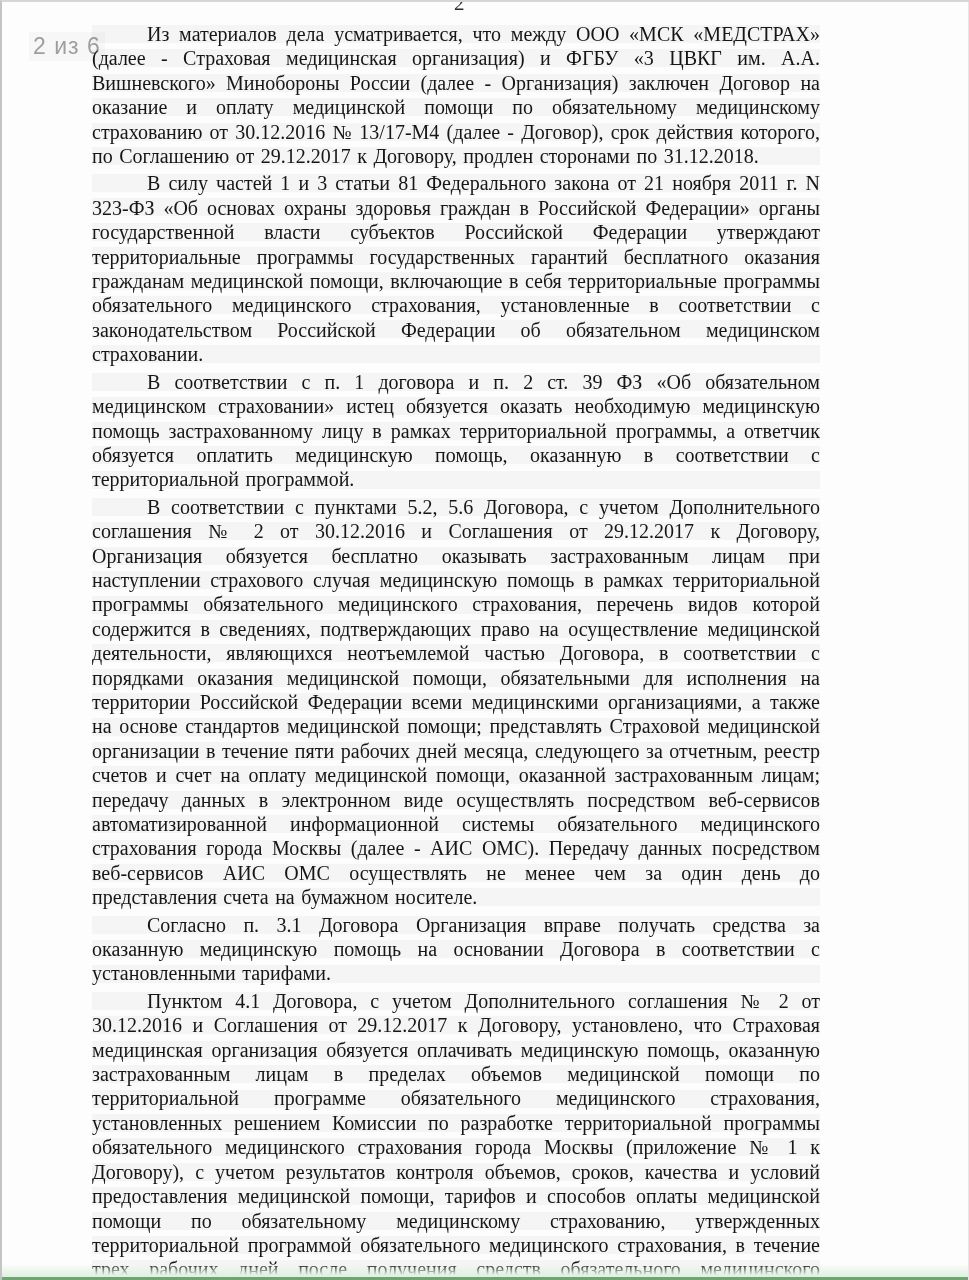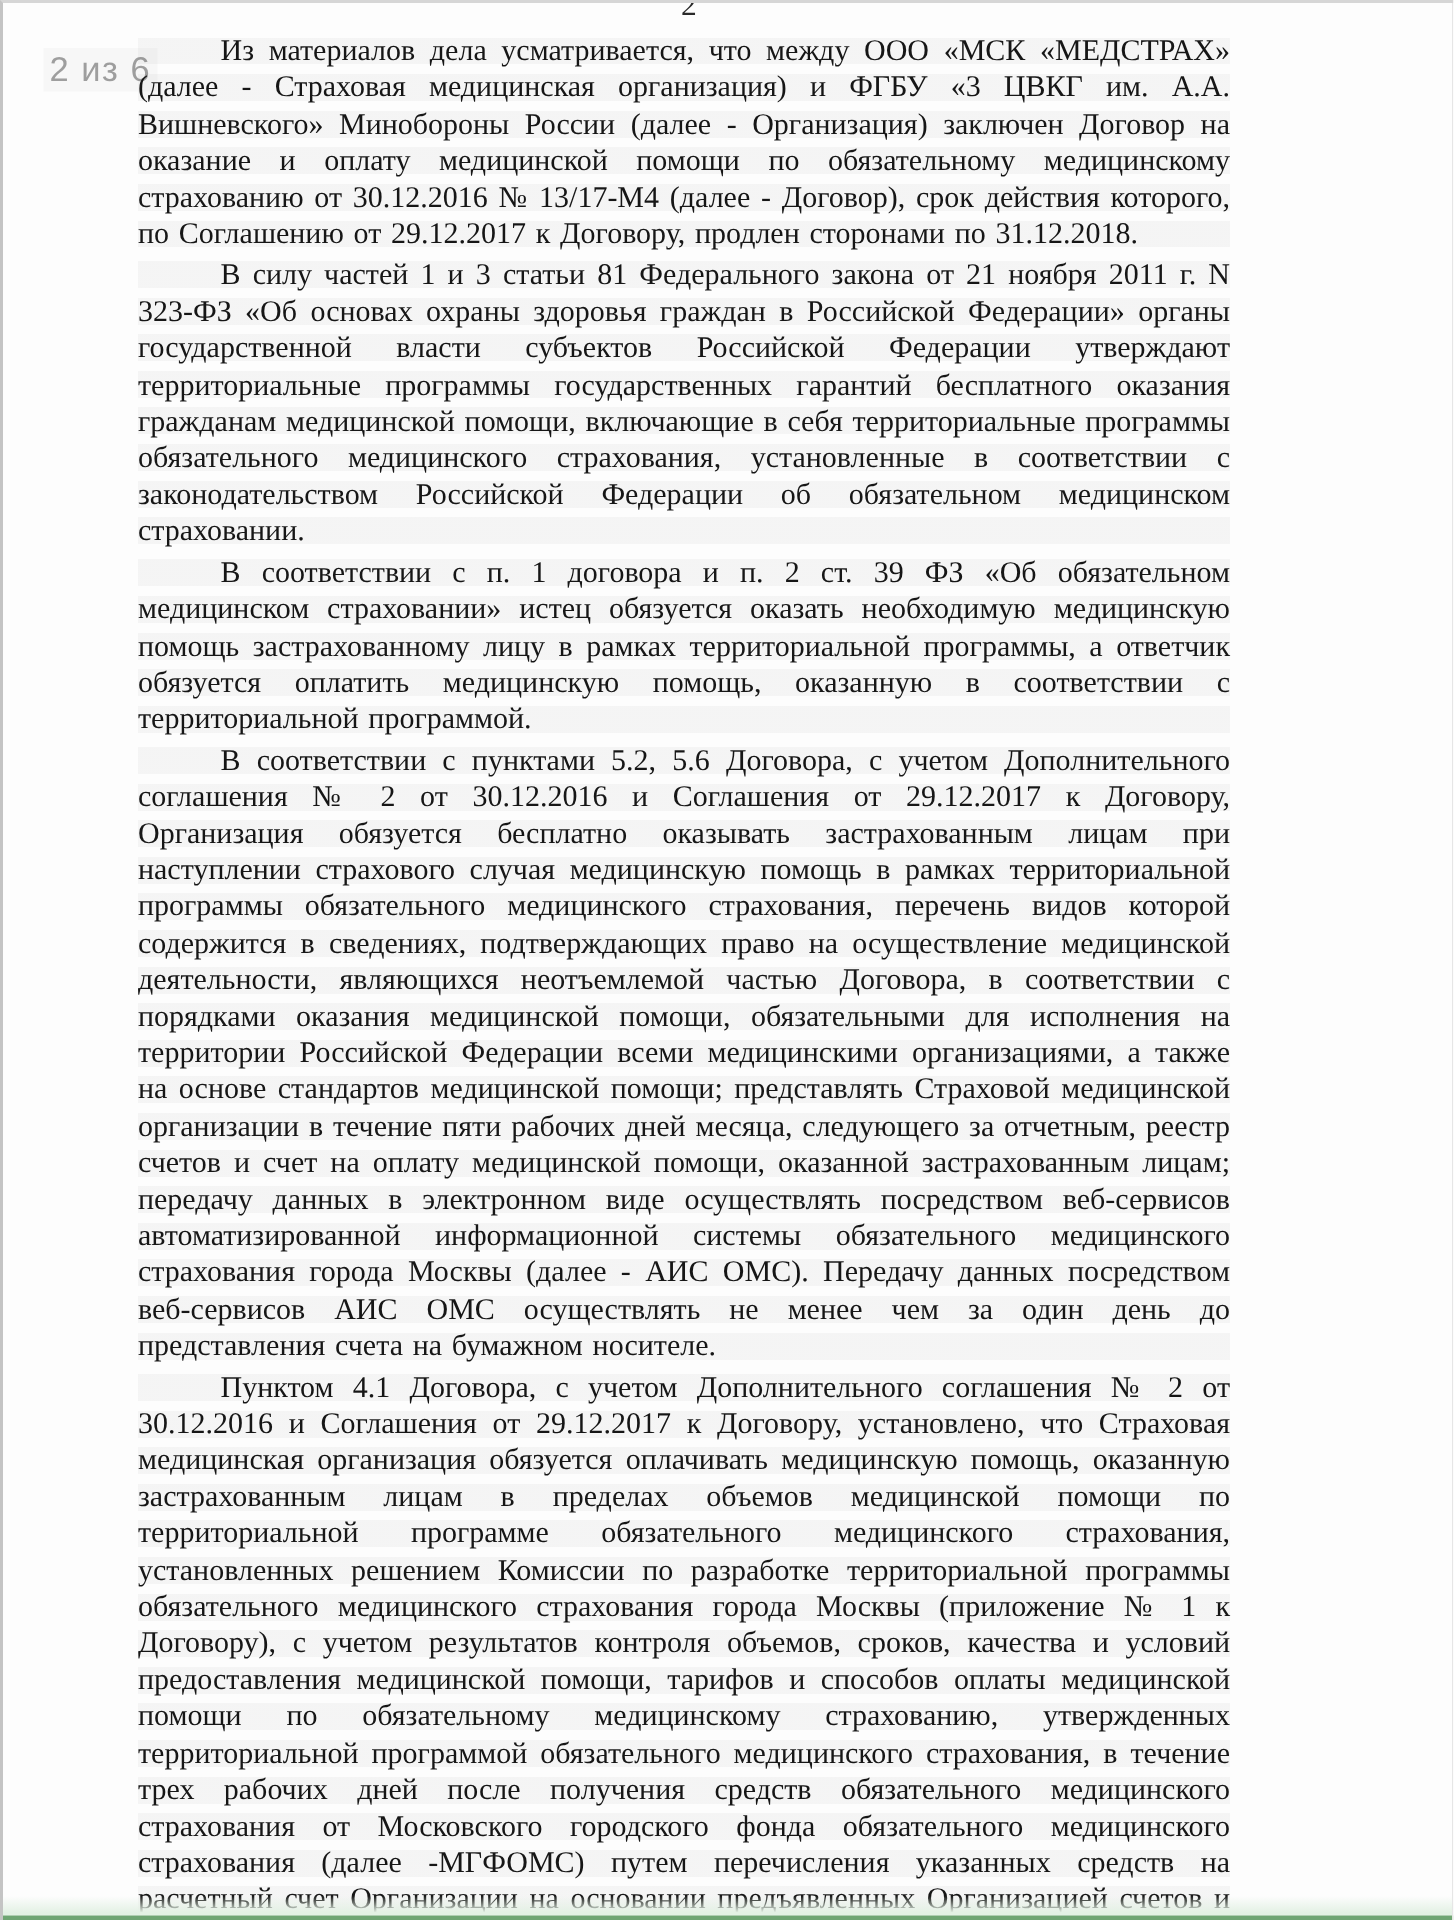--- a/index.html
+++ b/index.html
@@ -87,18 +87,19 @@
 
   <div class="page-number">2</div>
 
   <div class="page-indicator">2 из 6</div>
 
   <div class="doc-body">
       <p>Из материалов дела усматривается, что между ООО «МСК «МЕДСТРАХ» (далее - Страховая медицинская организация) и ФГБУ «3 ЦВКГ им. А.А. Вишневского» Минобороны России (далее - Организация) заключен Договор на оказание и оплату медицинской помощи по обязательному медицинскому страхованию от 30.12.2016 № 13/17-М4 (далее - Договор), срок действия которого, по Соглашению от 29.12.2017 к Договору, продлен сторонами по 31.12.2018.</p>
       <p>В силу частей 1 и 3 статьи 81 Федерального закона от 21 ноября 2011 г. N 323-ФЗ «Об основах охраны здоровья граждан в Российской Федерации» органы государственной власти субъектов Российской Федерации утверждают территориальные программы государственных гарантий бесплатного оказания гражданам медицинской помощи, включающие в себя территориальные программы обязательного медицинского страхования, установленные в соответствии с законодательством Российской Федерации об обязательном медицинском страховании.</p>
       <p>В соответствии с п. 1 договора и п. 2 ст. 39 ФЗ «Об обязательном медицинском страховании» истец обязуется оказать необходимую медицинскую помощь застрахованному лицу в рамках территориальной программы, а ответчик обязуется оплатить медицинскую помощь, оказанную в соответствии с территориальной программой.</p>
       <p>В соответствии с пунктами 5.2, 5.6 Договора, с учетом Дополнительного соглашения № 2 от 30.12.2016 и Соглашения от 29.12.2017 к Договору, Организация обязуется бесплатно оказывать застрахованным лицам при наступлении страхового случая медицинскую помощь в рамках территориальной программы обязательного медицинского страхования, перечень видов которой содержится в сведениях, подтверждающих право на осуществление медицинской деятельности, являющихся неотъемлемой частью Договора, в соответствии с порядками оказания медицинской помощи, обязательными для исполнения на территории Российской Федерации всеми медицинскими организациями, а также на основе стандартов медицинской помощи; представлять Страховой медицинской организации в течение пяти рабочих дней месяца, следующего за отчетным, реестр счетов и счет на оплату медицинской помощи, оказанной застрахованным лицам; передачу данных в электронном виде осуществлять посредством веб-сервисов автоматизированной информационной системы обязательного медицинского страхования города Москвы (далее - АИС ОМС). Передачу данных посредством веб-сервисов АИС ОМС осуществлять не менее чем за один день до представления счета на бумажном носителе.</p>
+      <p>Согласно п. 3.1 Договора Организация вправе получать средства за оказанную медицинскую помощь на основании Договора в соответствии с установленными тарифами.</p>
       <p>Пунктом 4.1 Договора, с учетом Дополнительного соглашения № 2 от 30.12.2016 и Соглашения от 29.12.2017 к Договору, установлено, что Страховая медицинская организация обязуется оплачивать медицинскую помощь, оказанную застрахованным лицам в пределах объемов медицинской помощи по территориальной программе обязательного медицинского страхования, установленных решением Комиссии по разработке территориальной программы обязательного медицинского страхования города Москвы (приложение № 1 к Договору), с учетом результатов контроля объемов, сроков, качества и условий предоставления медицинской помощи, тарифов и способов оплаты медицинской помощи по обязательному медицинскому страхованию, утвержденных территориальной программой обязательного медицинского страхования, в течение трех рабочих дней после получения средств обязательного медицинского страхования от Московского городского фонда обязательного медицинского страхования (далее -МГФОМС) путем перечисления указанных средств на расчетный счет Организации на основании предъявленных Организацией счетов и реестров счетов, а также предоставленного Страховой медицинской организацией в Организацию акта об оплате расчетов по подушевому финансированию (по форме,</p>
     </div>
 
   <div class="bottom-bar"></div>
 
 </div>
 
 </body></html>

